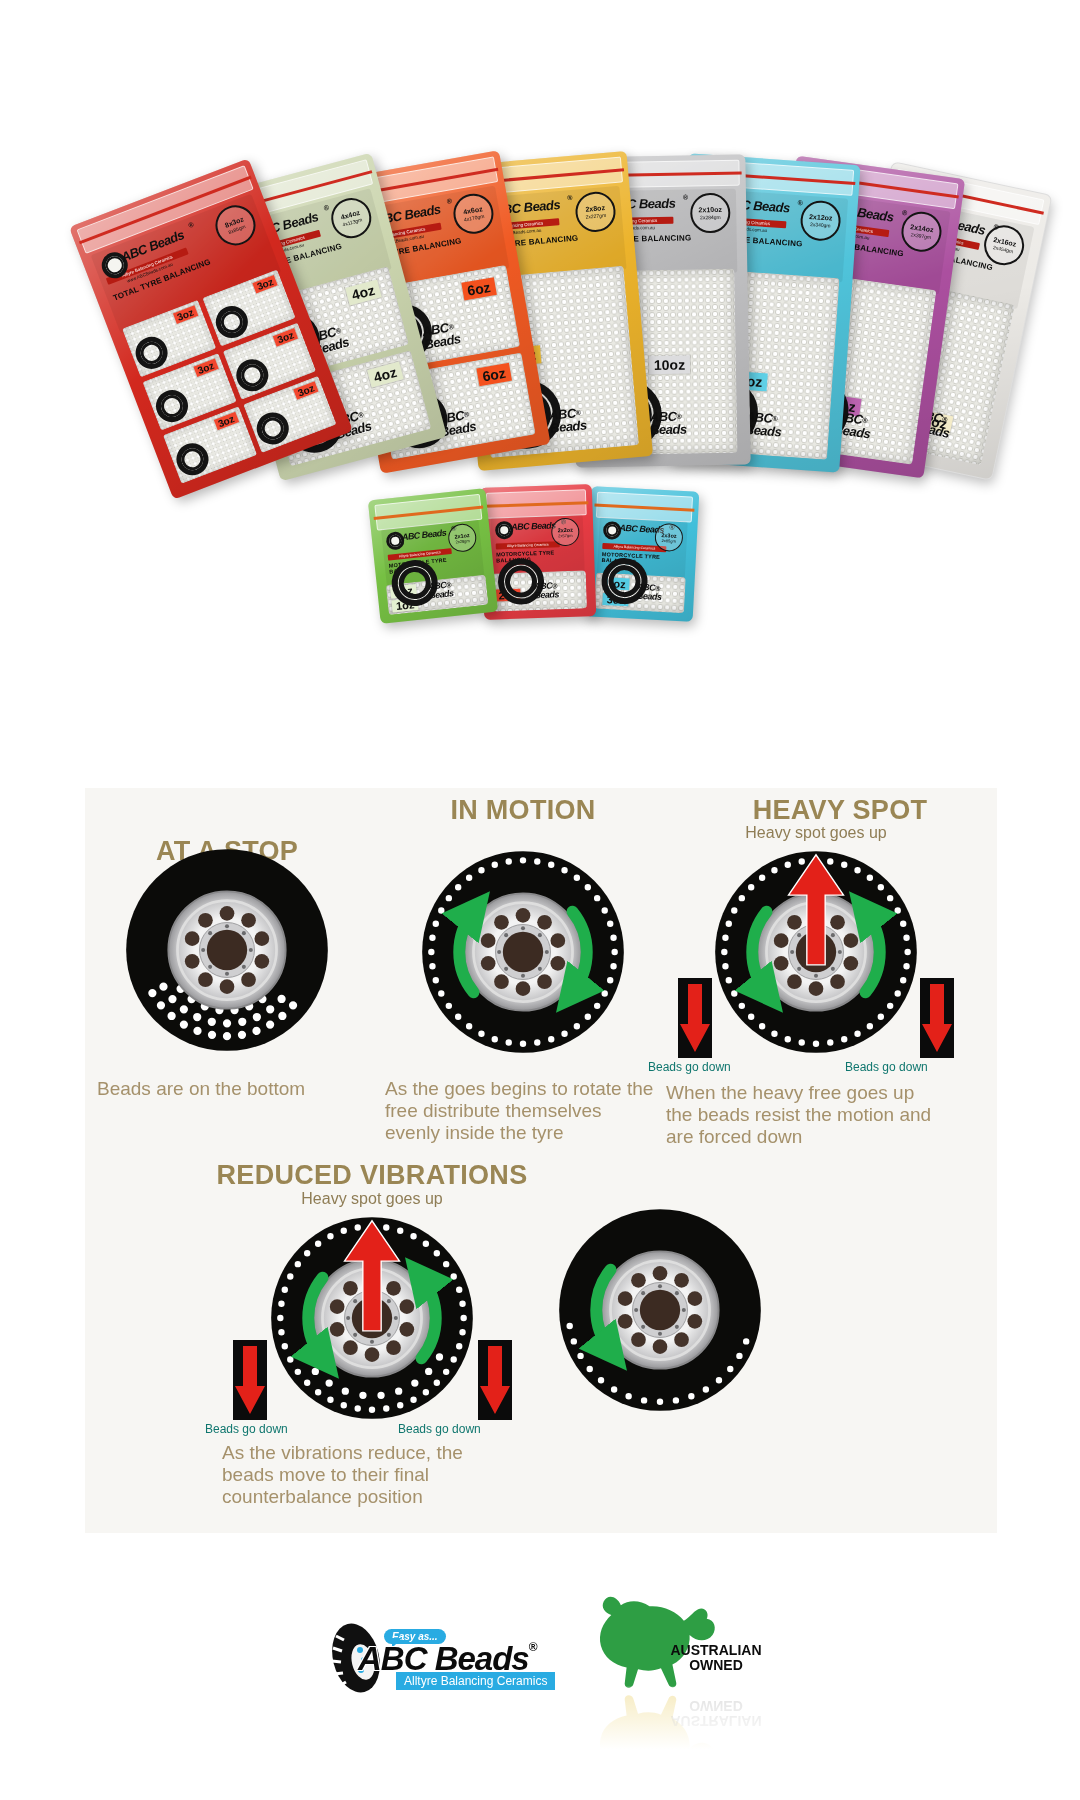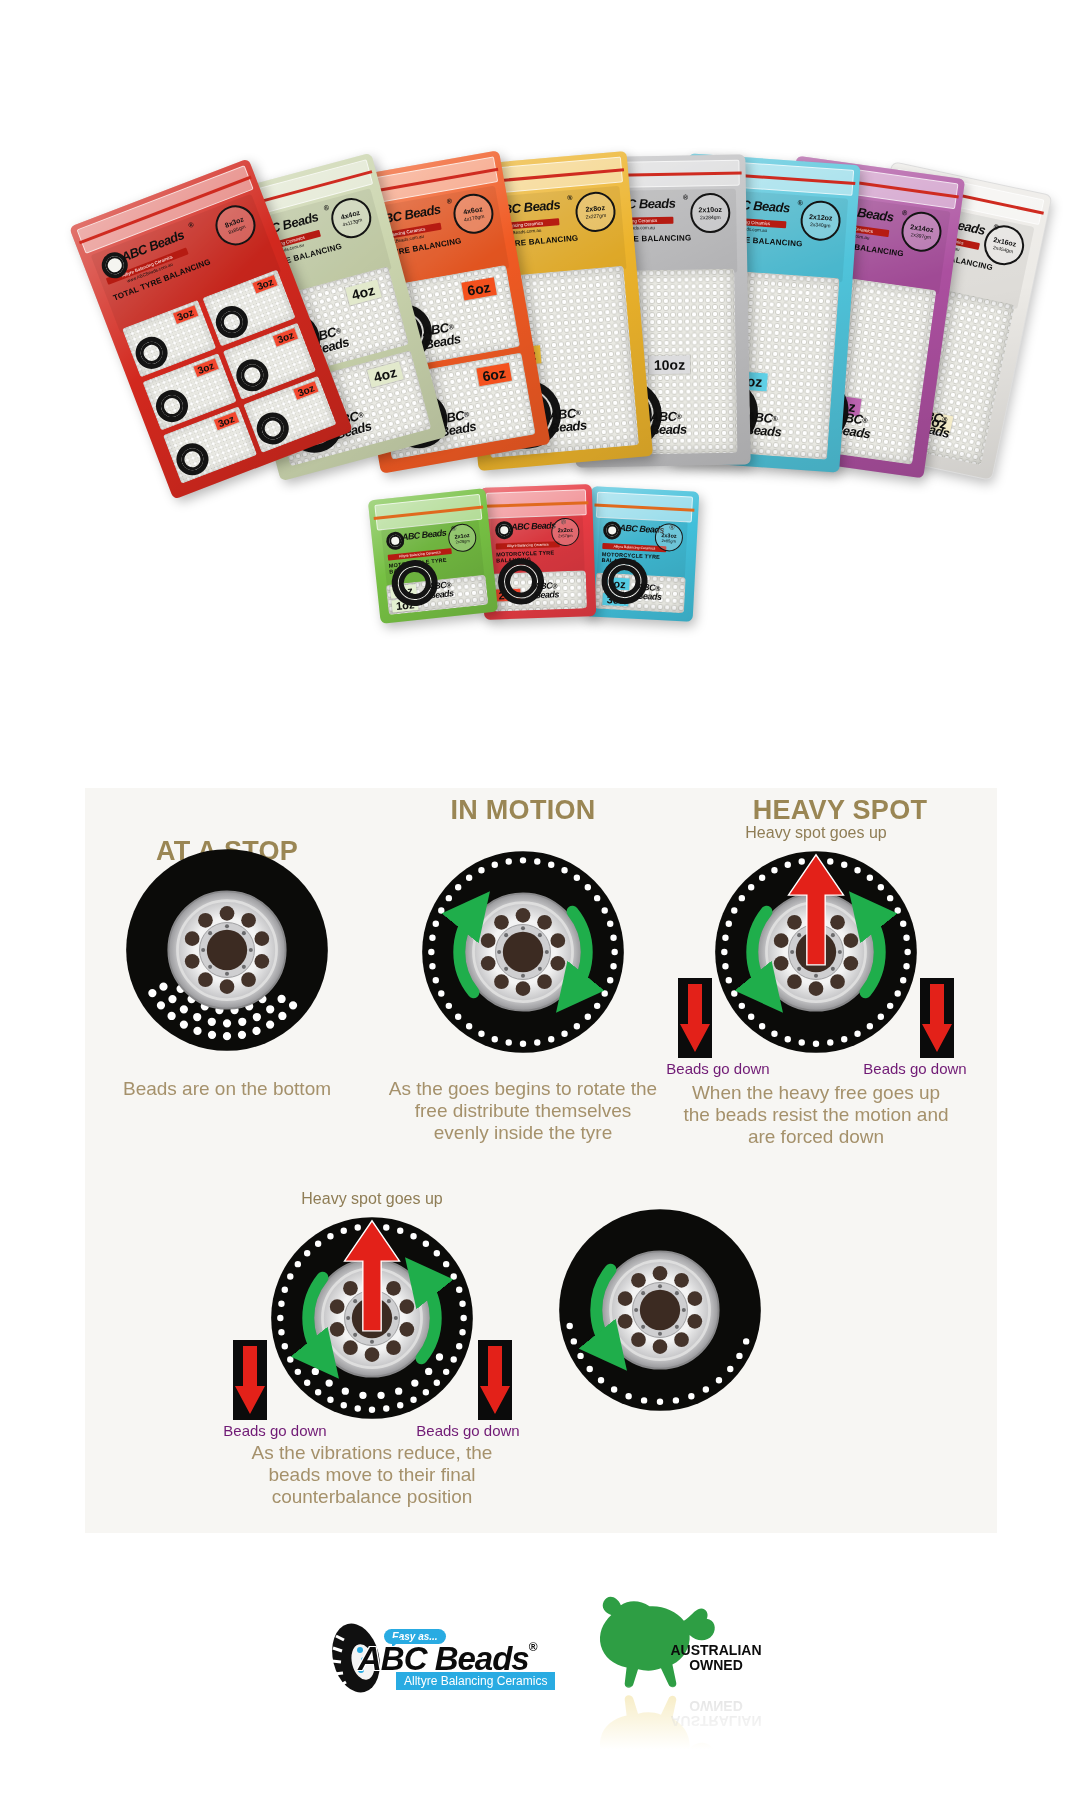--- a/index.html
+++ b/index.html
@@ -65,22 +65,22 @@
   .moto .ptype{margin-top:2px;font-size:5.5px;}
   .moto .pwindow{top:86px;left:9px;right:9px;bottom:8px;}
   .moto .oztag{font-size:11px;padding:0 4px;}
   .moto .wtire{width:34px;height:34px;border-width:6px;box-shadow:inset 0 0 0 1px #f2f2ee,inset 0 0 0 6px #141414;}
   .moto .wbrand{left:42px;bottom:10px;font-size:9px;line-height:9px;}
 
   
   .diagpanel{position:absolute;left:85px;top:788px;width:912px;height:745px;background:#f7f6f3;}
   .dtitle{position:absolute;font-size:27px;font-weight:bold;color:#9a8654;text-align:center;letter-spacing:.3px;}
   .dsub{position:absolute;font-size:16px;color:#8f7d55;text-align:center;}
-  .dcap{position:absolute;font-size:19px;line-height:22px;color:#a5916b;text-align:center;}
-  .sidelabel{position:absolute;font-size:15px;color:#701a75;text-align:center;}
+  .dcap{position:absolute;font-size:19px;line-height:22px;color:#a5916b;text-align:left;}
+  .sidelabel{position:absolute;font-size:12px;color:#0f766e;}
   .tire{position:absolute;width:220px;height:220px;}
   .sidearrow{position:absolute;width:34px;height:80px;}
 
   
   .abclogo-text{position:absolute;left:358px;top:1640px;font-size:33px;font-weight:bold;font-style:italic;
        color:#0c0c0c;letter-spacing:-1px;
        text-shadow:-1px -1px 0 #fff,1px -1px 0 #fff,-1px 1px 0 #fff,1px 1px 0 #fff;}
   .abclogo-text .lreg{font-size:12px;vertical-align:top;font-style:normal;}
   .bubble{position:absolute;left:384px;top:1629px;background:#29abe2;color:#fff;font-size:10px;
        font-weight:bold;font-style:italic;padding:2px 8px;border-radius:9px;}
@@ -510,20 +510,21 @@
     <div>free distribute themselves</div>
     <div>evenly inside the tyre</div>
   </div>
   <div class="dcap" style="left:666px;top:1082px;width:300px;">
     <div>When the heavy free goes up</div>
     <div>the beads resist the motion  and</div>
     <div>are forced down</div>
   </div>
 
   
+  <div class="dtitle" style="left:192px;top:1160px;width:360px;">REDUCED VIBRATIONS</div>
   <div class="dsub" style="left:192px;top:1190px;width:360px;">Heavy spot goes up</div>
 
   
   <svg class="tire" style="left:262px;top:1208px;" viewBox="0 0 240 240">
     <circle cx="120" cy="120" r="110" fill="#0b0b09"></circle>
     <circle cx="120" cy="120" r="100" fill="none" stroke="#fff" stroke-width="7" stroke-linecap="round" pathLength="40" stroke-dasharray="0 1"></circle>
     <path d="M46.4 162.5 A85 85 0 0 0 193.6 162.5" fill="none" stroke="#fff" stroke-width="8" stroke-linecap="round" pathLength="9" stroke-dasharray="0 1"></path>
     <use href="#wheelrim"></use>
     <g stroke="#1fae4b" stroke-width="13" fill="none" stroke-linecap="round">
       <path d="M66 76 A70 70 0 0 0 66 164" marker-end="url(#ga)"></path>

